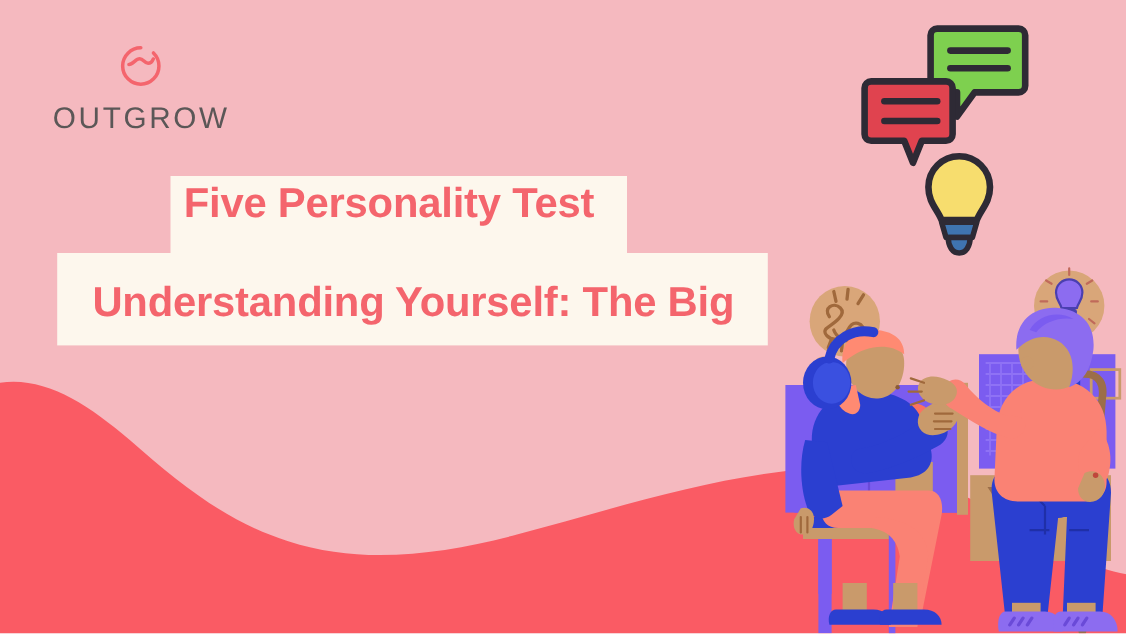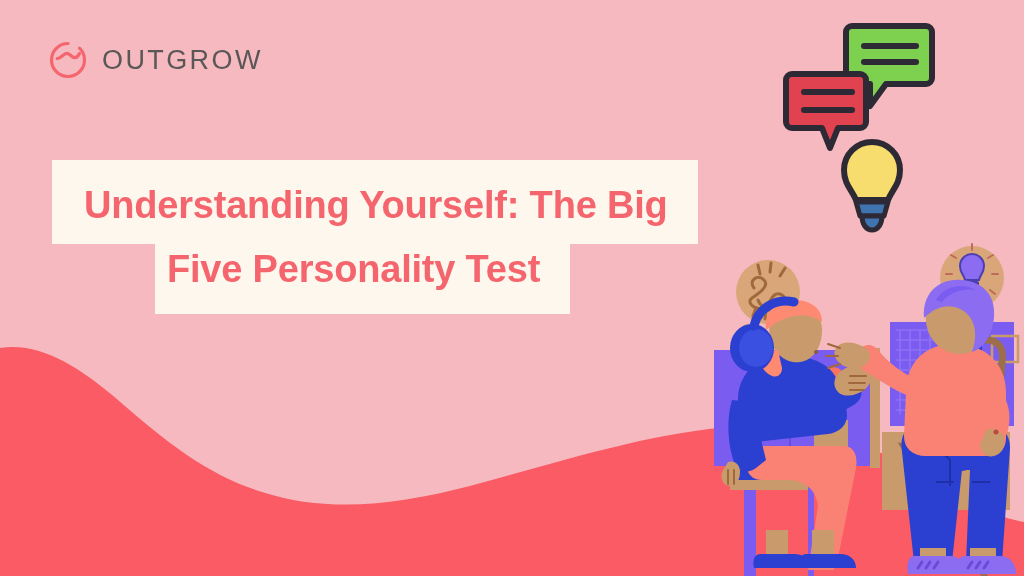--- a/index.html
+++ b/index.html
@@ -31,20 +31,21 @@
   }
 
   
   .logo-row {
     position: absolute;
     left: 48px;
     top: 40px;
     display: flex;
     align-items: center;
     gap: 14px;
+    flex-direction: column;
   }
   .logo-mark {
     width: 40px;
     height: 40px;
     display: block;
   }
   .logo-word {
     font-size: 27px;
     font-weight: 400;
     letter-spacing: 2.4px;
@@ -109,22 +110,22 @@
     <svg class="logo-mark" viewBox="0 0 40 40">
       <path d="M20 3.5 C 10.9 3.5 3.5 10.9 3.5 20 C 3.5 29.1 10.9 36.5 20 36.5
                C 29.1 36.5 36.5 29.1 36.5 20 C 36.5 15.3 34.6 11.1 31.5 8.1" fill="none" stroke="#f4656d" stroke-width="3.2" stroke-linecap="round"></path>
       <path d="M9.2 18.6 C 13.0 18.6 15.2 13.4 19.0 13.4 C 22.3 13.4 23.4 17.6 26.6 17.6
                C 29.2 17.6 30.6 15.6 31.4 13.6" fill="none" stroke="#f4656d" stroke-width="3.2" stroke-linecap="round" stroke-linejoin="round"></path>
     </svg>
     <div class="logo-word">OUTGROW</div>
   </div>
 
   <div class="headline">
+    <div class="hl-line hl-line-2">Five Personality Test</div>
     <div class="hl-line hl-line-1">Understanding Yourself: The Big</div>
-    <div class="hl-line hl-line-2">Five Personality Test</div>
   </div>
 
   <div class="illustration">
     <svg class="illo-svg" viewBox="0 0 320 576" preserveAspectRatio="none">
 
       <g>
         <path d="M148 26 h74 a6 6 0 0 1 6 6 v46 a6 6 0 0 1 -6 6 h-40 l-16 22 v-22 h-18 a6 6 0 0 1 -6 -6 v-46 a6 6 0 0 1 6 -6 z" fill="#7ed04f" stroke="#2e2a35" stroke-width="6" stroke-linejoin="round"></path>
         <line x1="160" y1="46" x2="212" y2="46" stroke="#2e2a35" stroke-width="6" stroke-linecap="round"></line>
         <line x1="160" y1="62" x2="212" y2="62" stroke="#2e2a35" stroke-width="6" stroke-linecap="round"></line>
       </g>

